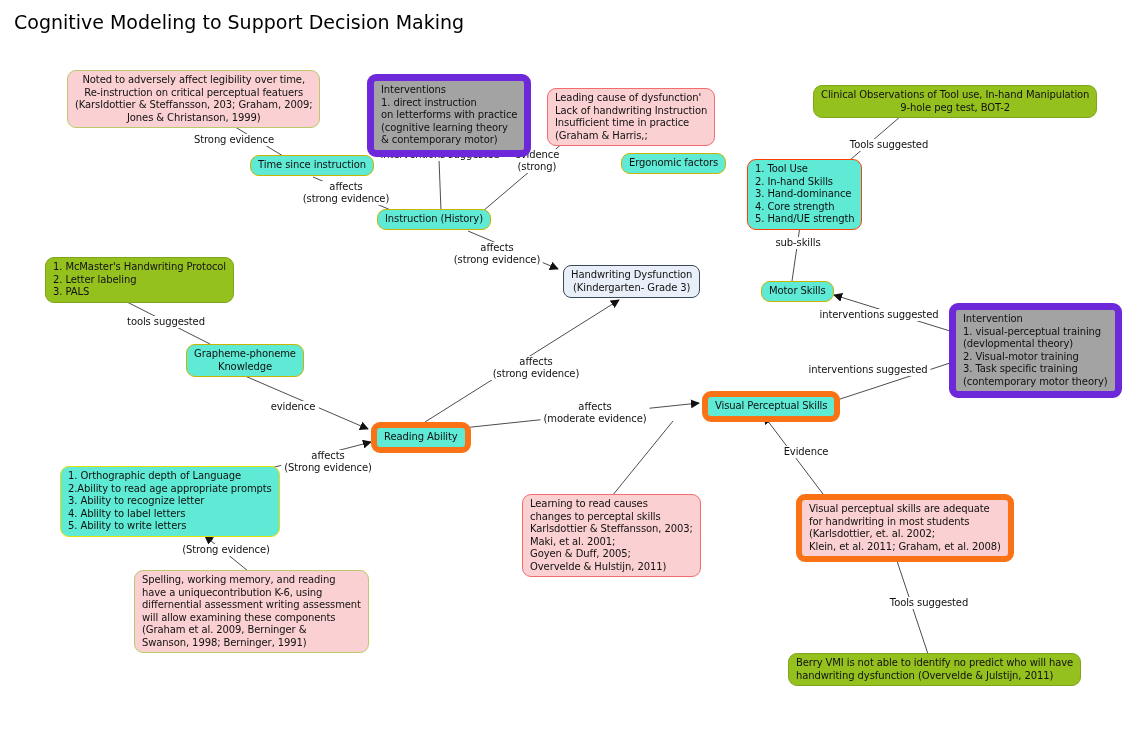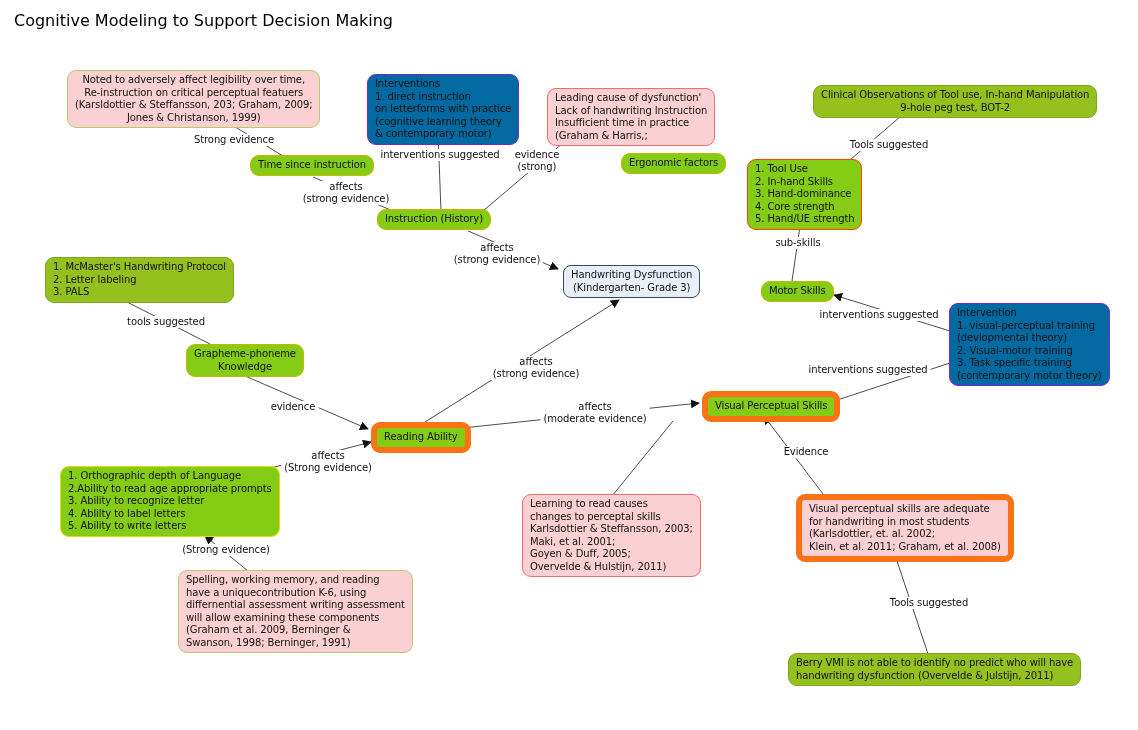--- a/index.html
+++ b/index.html
@@ -1,29 +1,29 @@
 <!DOCTYPE html>
 <html><head>
 <meta charset="utf-8">
 <style>
   html,body{margin:0;padding:0;background:#fff;}
   .canvas{position:relative;width:1138px;height:730px;background:#ffffff;overflow:hidden;
           font-family:"DejaVu Sans","Liberation Sans",sans-serif;color:#111;
           border-bottom:1px solid #b5b5b5;}
-  .page-title{position:absolute;left:14px;top:11px;font-size:16px;color:#000;}
+  .page-title{position:absolute;left:14px;top:11px;font-size:19px;color:#000;}
   svg.edges{position:absolute;left:0;top:0;z-index:1;}
   .edge-label{position:absolute;z-index:2;transform:translateX(-50%);text-align:center;
               font-size:10px;line-height:12px;white-space:pre-line;background:#fff;
               padding:0 3px;color:#111;letter-spacing:-0.1px;}
   .node{position:absolute;z-index:3;font-size:10px;line-height:12.5px;white-space:pre-line;
         padding:3px 7px;border-radius:9px;letter-spacing:-0.1px;box-sizing:border-box;}
-  .yellow{background:#84cc16;border:1px solid #c9b400;}
+  .yellow{background:#5eead4;border:1px solid #c9b400;}
   .pink{background:#fad0d2;border:1px solid #e9a2a2;}
   .green{background:#95c11f;border:1px solid #7fa51a;}
-  .purple{background:#0369a1;border:1px solid #6d28d9;}
+  .purple{background:#a3a3a3;border:7px solid #6d28d9;}
   .hd{background:#e9eff8;border:1px solid #3b4a56;border-radius:8px;}
   .bd-olive{border:1px solid #bcc96a;}
   .bd-red{border:1.5px solid #f26d6d;}
   .bd-redorange{border:1.5px solid #ff4000;}
   .bd-dark{border:6px solid #f97316;}
   .bd-yellow{border:1px solid #e3df00;}
 </style>
 </head>
 <body>
 
@@ -131,21 +131,21 @@
       <div class="node pink bd-red" style="left: 522px; top: 494px;">Learning to read causes
 changes to perceptal skills
 Karlsdottier &amp; Steffansson, 2003;
  Maki, et al. 2001;
 Goyen &amp; Duff, 2005;
 Overvelde &amp; Hulstijn, 2011)</div>
       <div class="node pink bd-dark" style="left: 796px; top: 494px;">Visual perceptual skills are adequate
 for handwriting in most students
 (Karlsdottier, et. al. 2002;
 Klein, et al. 2011; Graham, et al. 2008)</div>
-      <div class="node pink bd-olive" style="left: 134px; top: 570px; margin-left: 44px;">Spelling, working memory, and reading
+      <div class="node pink bd-olive" style="left: 134px; top: 570px;">Spelling, working memory, and reading
  have a uniquecontribution K-6, using
 differnential assessment writing assessment
 will allow examining these components
 (Graham et al. 2009, Berninger &amp;
 Swanson, 1998; Berninger, 1991)</div>
       <div class="node green" style="left: 788px; top: 653px;">Berry VMI is not able to identify no predict who will have
 handwriting dysfunction (Overvelde &amp; Julstijn, 2011)</div>
     </div>
 </div>
 

